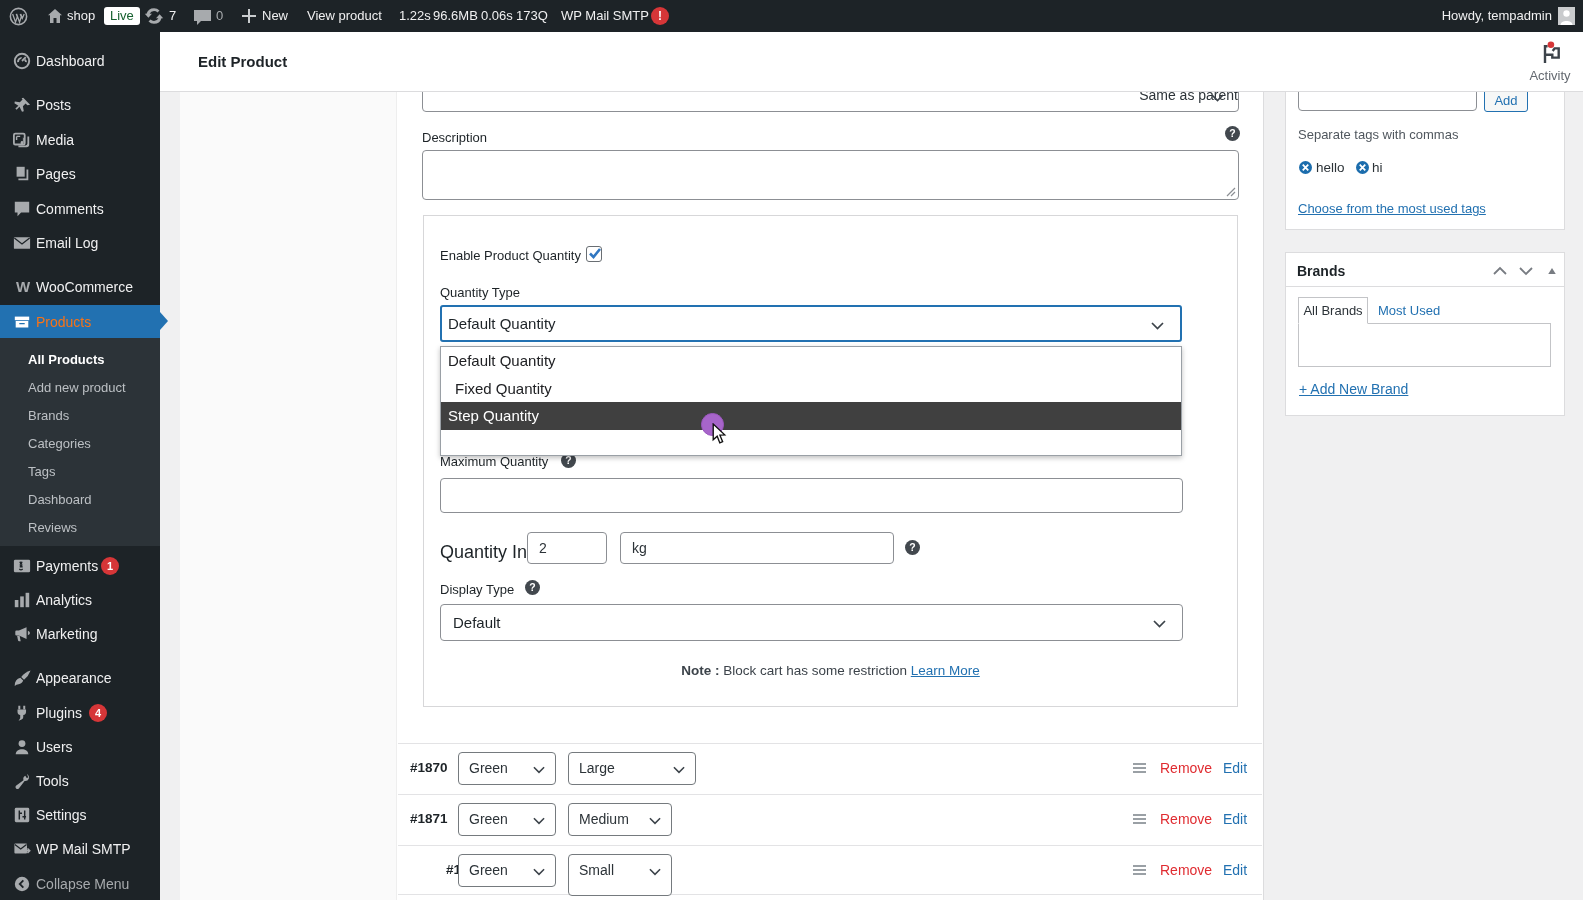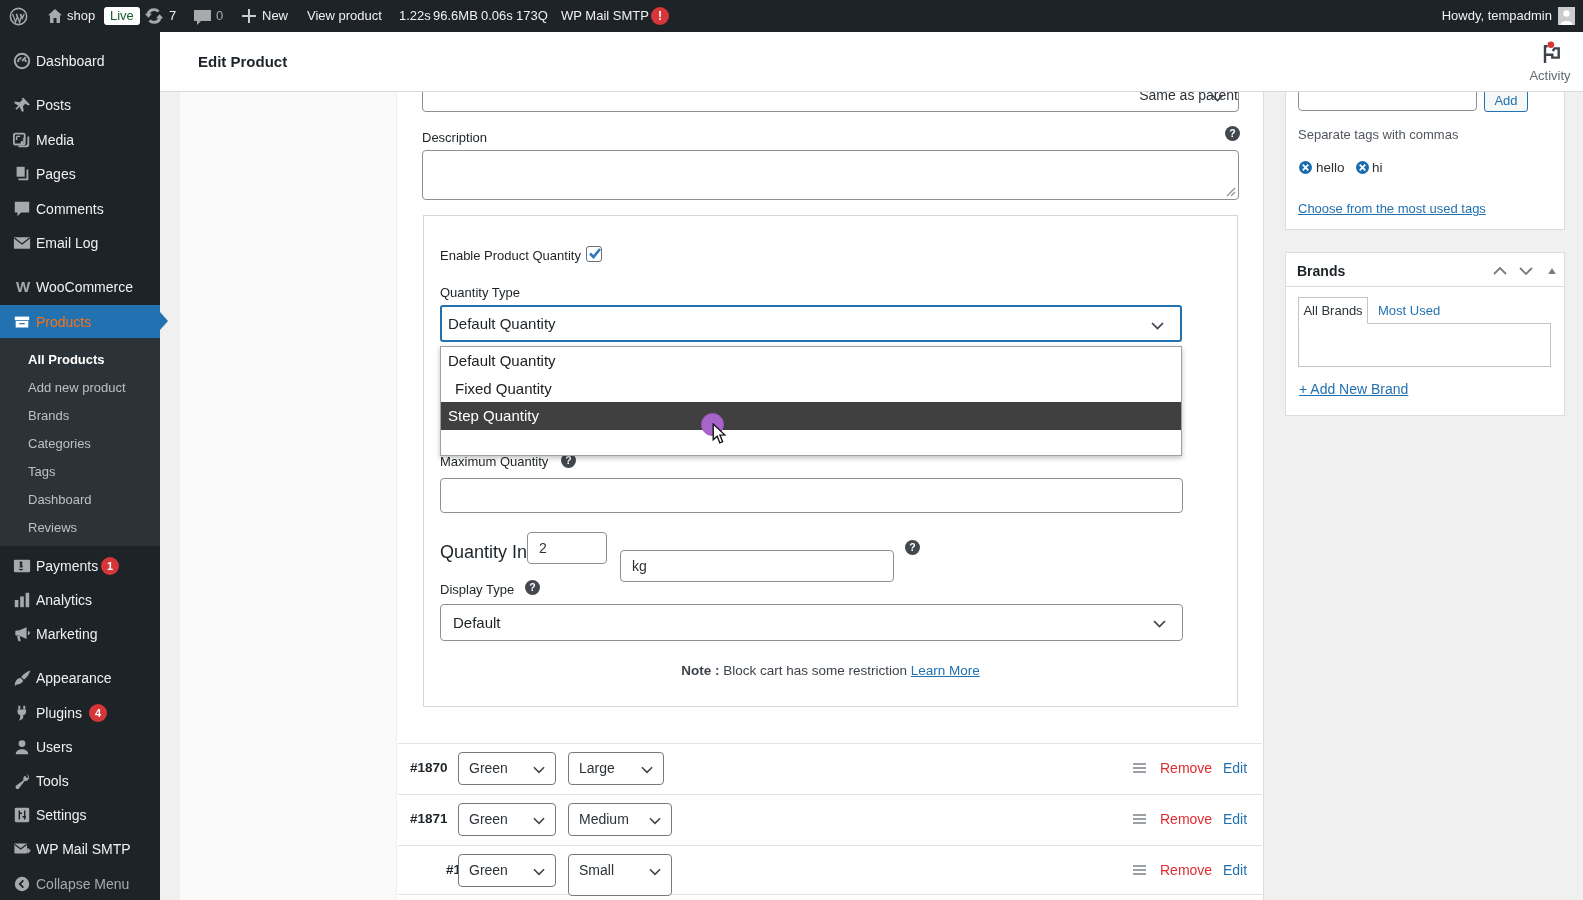--- a/index.html
+++ b/index.html
@@ -273,21 +273,21 @@
     <div style="height:27.5px;line-height:27.5px;padding-left:7px;background:#404040;color:#fff;">Step Quantity</div>
   </div>
 
   <div class="abs" style="left:701px;top:413px;width:23px;height:23px;border-radius:50%;background:#a765ca;border:1px solid #9c56c0;z-index:6;"></div>
   <svg class="abs" style="left:712px;top:423px;z-index:7;" width="15" height="22" viewBox="0 0 14 21">
     <path d="M1 1 V16 L4.8 12.6 L7.3 19 L10 17.8 L7.4 11.6 L12 11.3 Z" fill="#fff" stroke="#111" stroke-width="1.3"></path>
   </svg>
 
   <div class="label" style="left:440px;top:542px;font-size:18px;">Quantity Input</div>
   <div class="input" style="left:527px;top:532px;width:80px;height:32px;line-height:30px;padding-left:11px;">2</div>
-  <div class="input" style="left:620px;top:532px;width:274px;height:32px;line-height:30px;padding-left:11px;margin-top:18px;">kg</div>
+  <div class="input" style="left:620px;top:532px;width:274px;height:32px;line-height:30px;padding-left:11px;">kg</div>
   <div class="help" style="left:905px;top:540px;">?</div>
 
   <div class="label" style="left:440px;top:582px;font-size:13px;">Display Type</div>
   <div class="help" style="left:525px;top:580px;">?</div>
   <div class="select" style="left:440px;top:604px;width:743px;height:37px;line-height:35px;padding-left:12px;font-size:15px;color:#1d2327;">Default
     <svg class="chev" style="right:16px;top:15px;" width="13" height="8" viewBox="0 0 13 8">
         <path d="M1 1 L6.5 6.5 L12 1" fill="none" stroke="#3c434a" stroke-width="1.7"></path>
       </svg>
   </div>
 
@@ -299,21 +299,21 @@
   <div class="abs" style="left:398px;top:894px;width:864px;height:1px;background:#e3e3e5;"></div>
 </div>
 <div id="rows">
 
   <div class="abs" style="left:398px;top:744px;width:864px;height:50px;">
     <div class="abs" style="left:12px;top:16px;width:38px;font-size:13.5px;font-weight:bold;color:#1d2327;">#1870</div>
     <div class="select rsel" style="left:60px;top:8px;width:98px;height:33px;line-height:31px;padding-left:10px;border-color:#757a7e;">Green
       <svg class="chev" style="right:10px;top:13px;" width="12" height="8" viewBox="0 0 13 8">
           <path d="M1 1 L6.5 6.5 L12 1" fill="none" stroke="#3c434a" stroke-width="1.7"></path>
         </svg></div>
-    <div class="select rsel" style="left:170px;top:8px;width:96px;height:33px;line-height:31px;padding-left:10px;border-color:#757a7e;">Large
+    <div class="select rsel" style="left:170px;top:8px;width:128px;height:33px;line-height:31px;padding-left:10px;border-color:#757a7e;">Large
       <svg class="chev" style="right:10px;top:13px;" width="12" height="8" viewBox="0 0 13 8">
           <path d="M1 1 L6.5 6.5 L12 1" fill="none" stroke="#3c434a" stroke-width="1.7"></path>
         </svg></div>
     <div class="abs" style="left:735px;top:19px;width:13px;">
         <div style="height:1.6px;background:#9aa0a5;margin-bottom:2.6px;"></div>
         <div style="height:1.6px;background:#9aa0a5;margin-bottom:2.6px;"></div>
         <div style="height:1.6px;background:#9aa0a5;"></div>
       </div>
     <div class="abs" style="left:762px;top:16px;font-size:14px;color:#e02c31;">Remove</div>
     <div class="abs" style="left:825px;top:16px;font-size:14px;color:#2271b1;">Edit</div>

